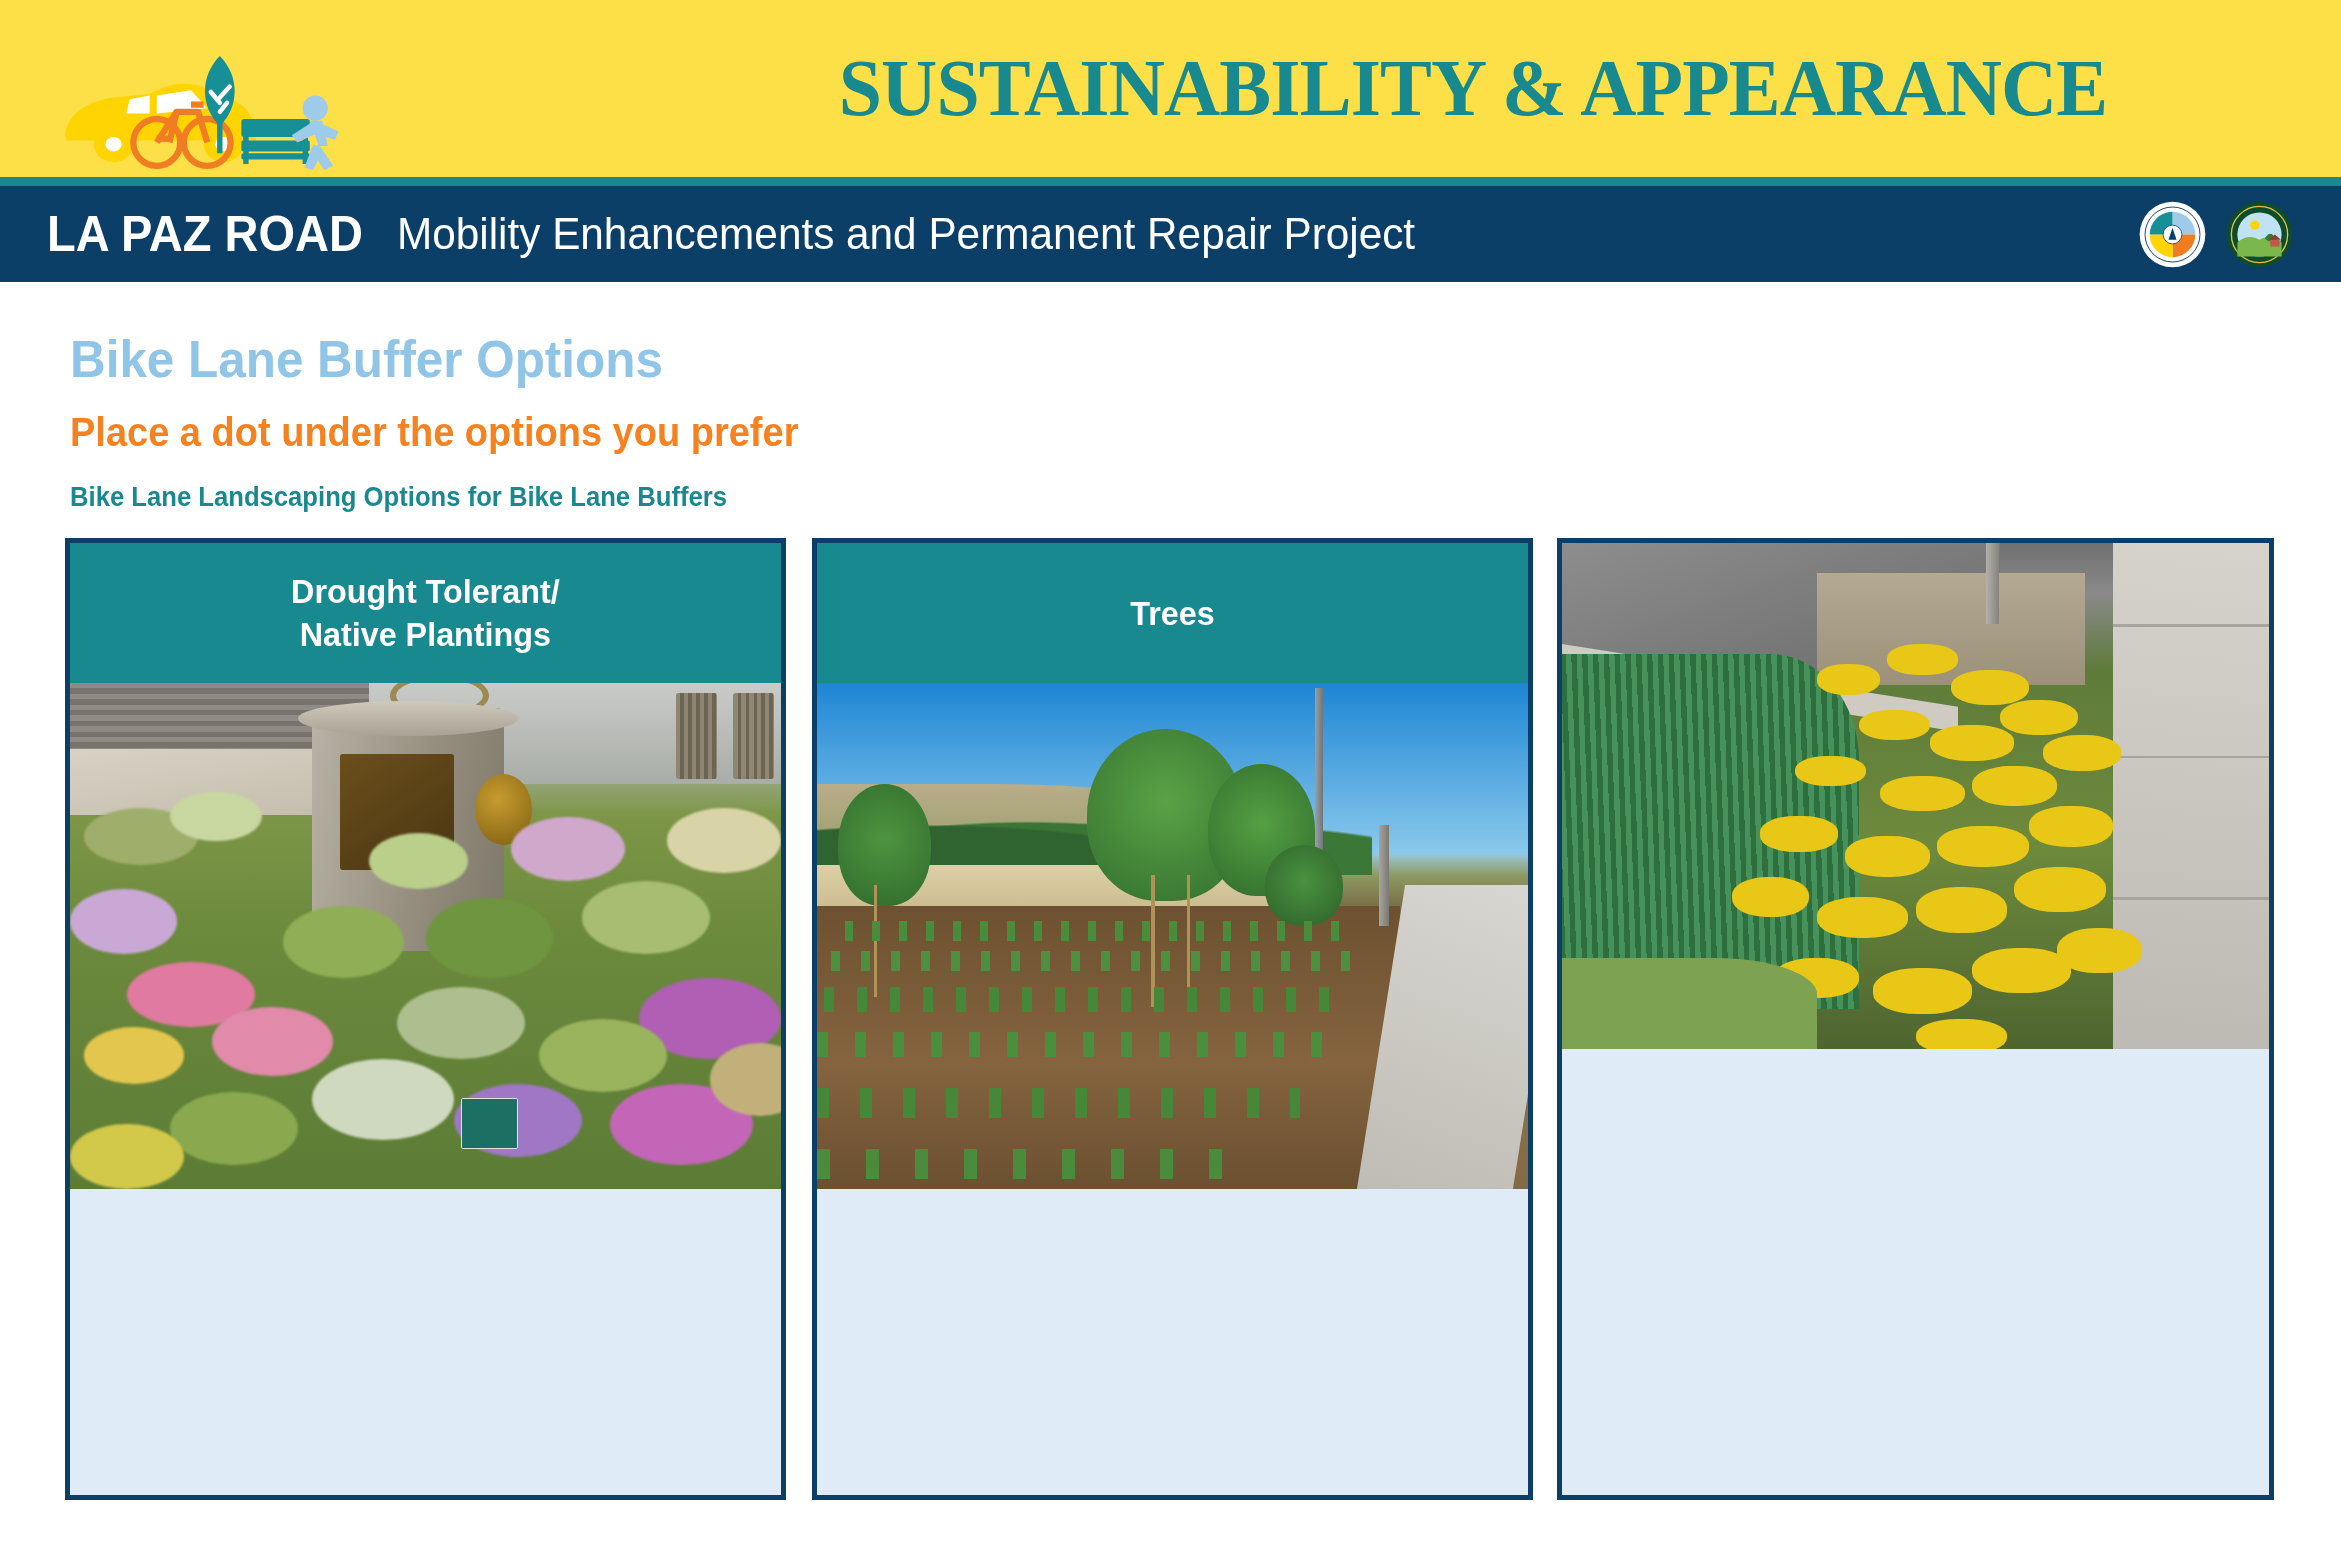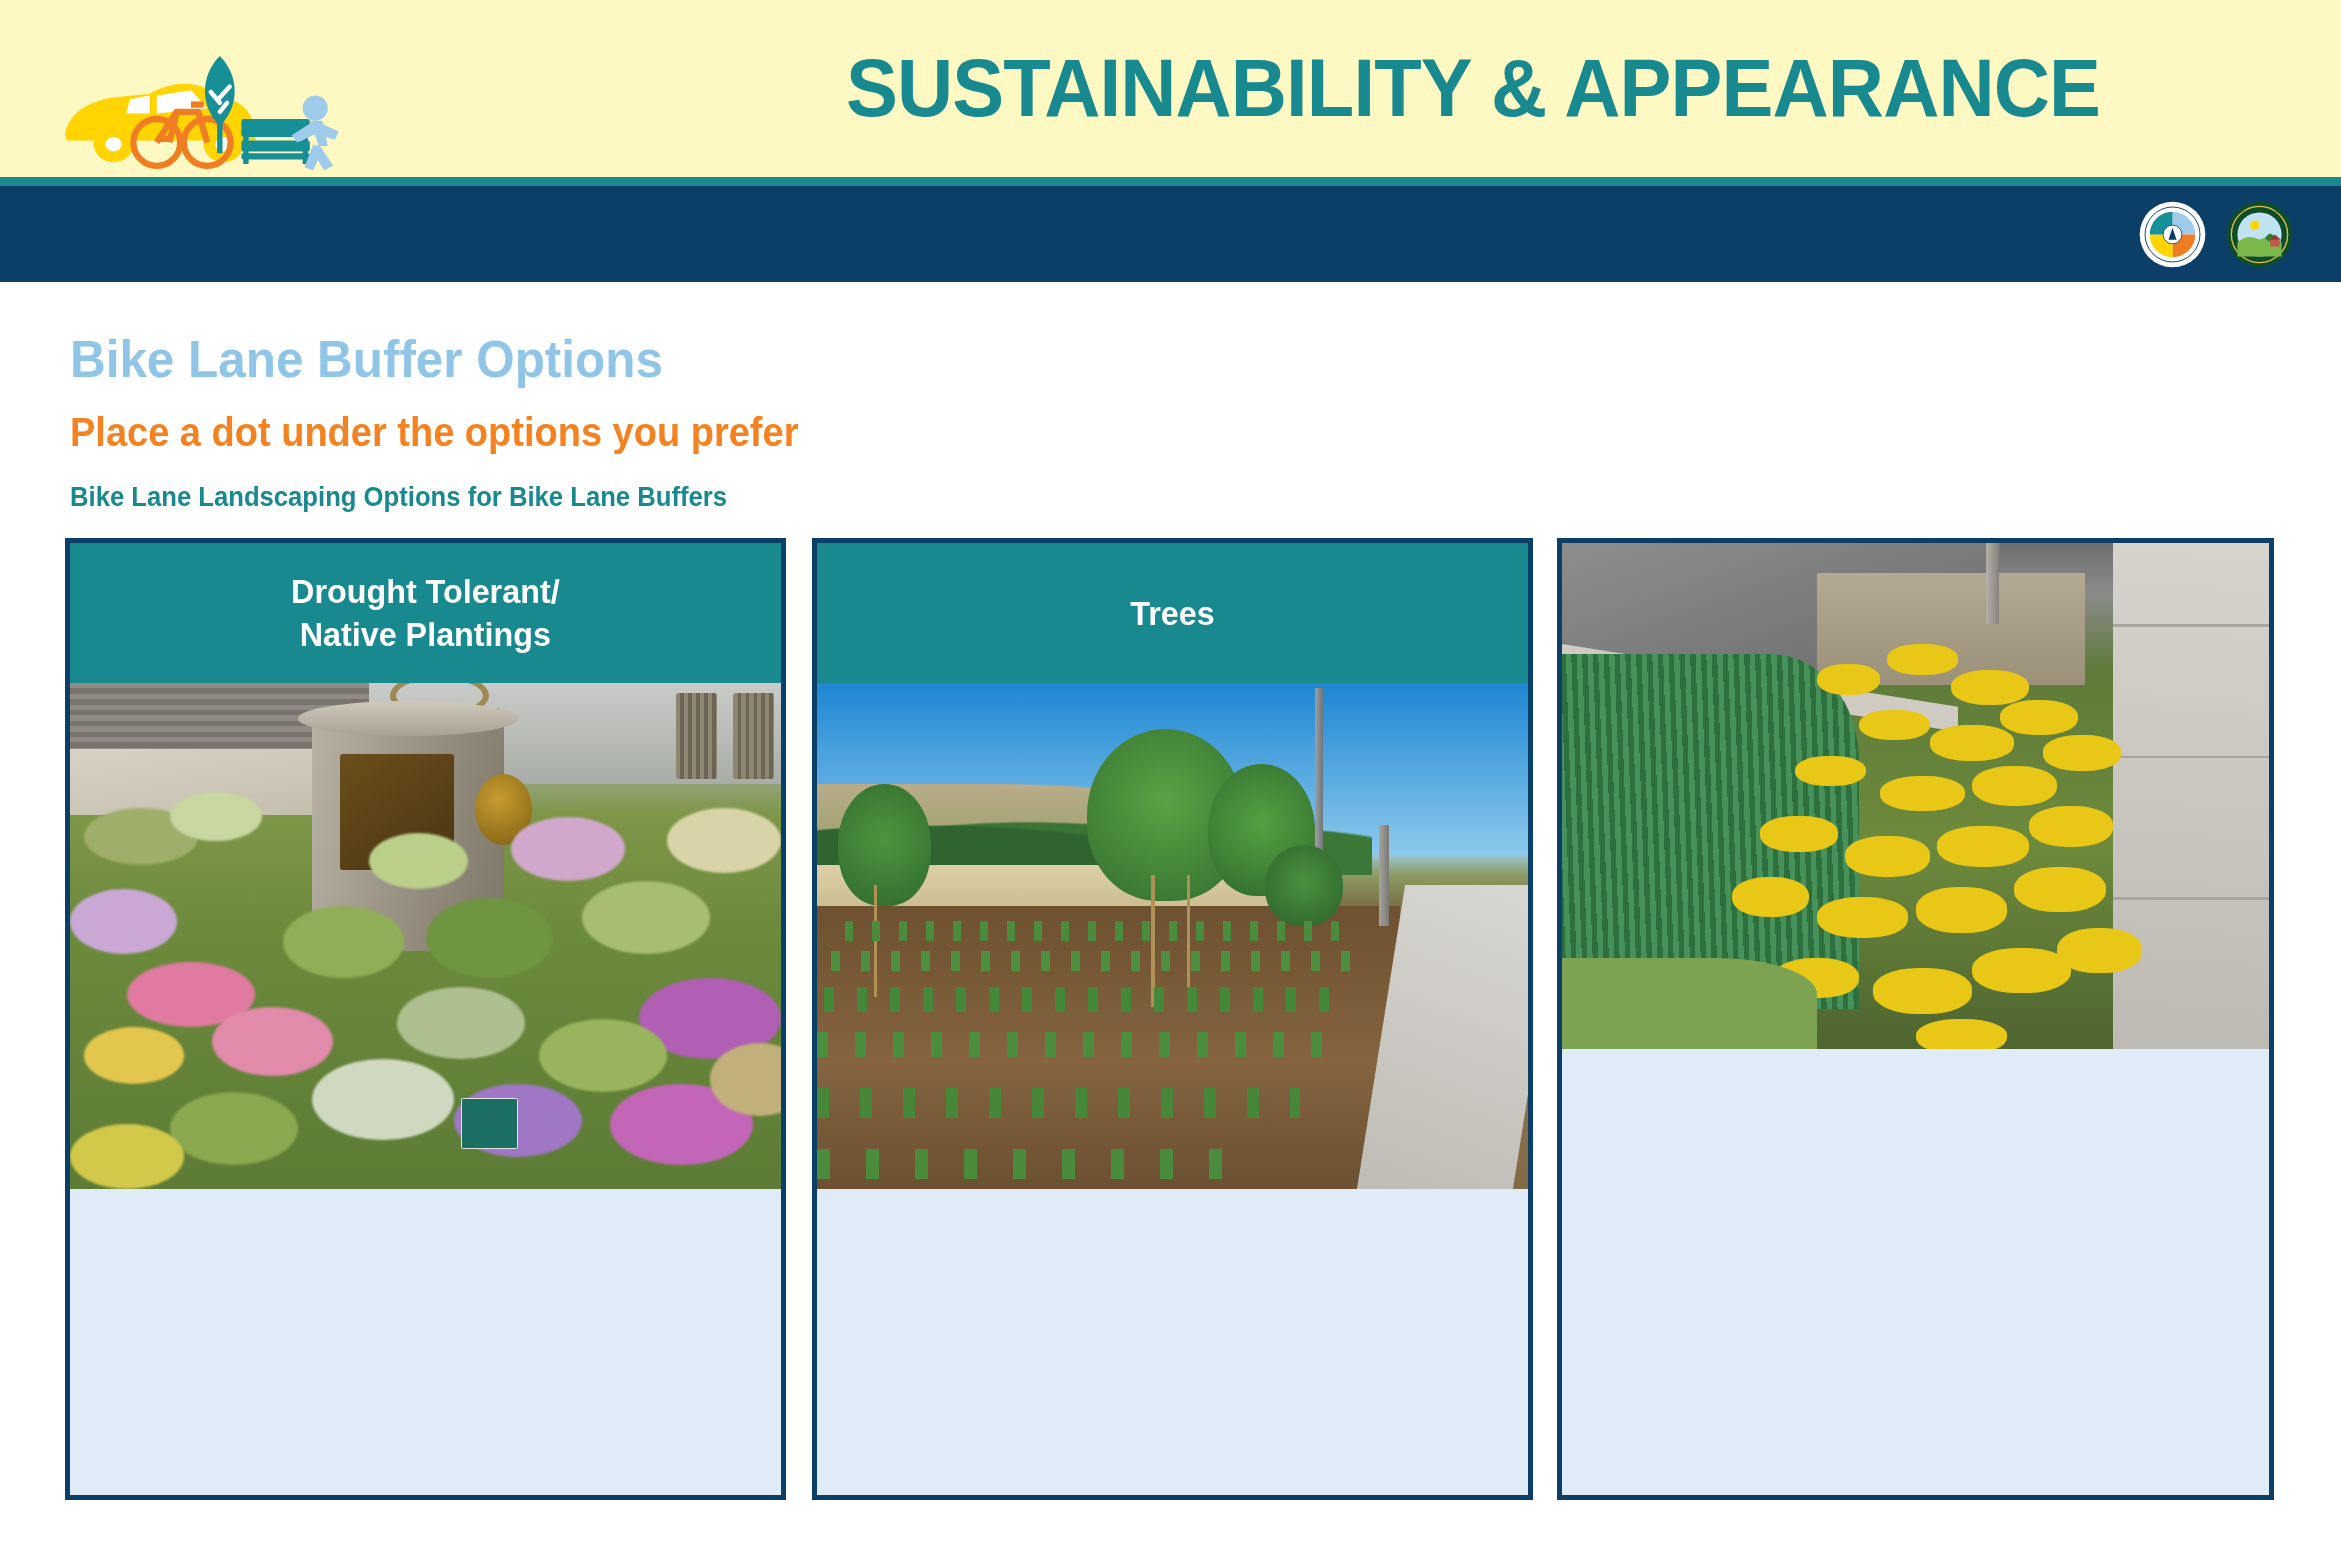--- a/index.html
+++ b/index.html
@@ -7,21 +7,22 @@
     width: 2342px; height: 1566px;
     background: #ffffff;
     font-family: "Liberation Sans", sans-serif;
     overflow: hidden;
   }
 
   
   .top-header {
     position: absolute; left: 0; top: 0;
     width: 2342px; height: 177px;
-    background: #fef9c3;
+    background: #fde047;
+    font-family: Liberation Serif, serif;
   }
   .brand-icons {
     position: absolute; left: 56px; top: 29px;
     width: 369px; height: 144px;
   }
   .page-title {
     position: absolute; left: 631px; top: 40px;
     width: 1684px; height: 99px;
     text-align: center;
     color: #17898f;
@@ -278,20 +279,24 @@
       </g>
     </svg>
   </div>
 
   <div class="page-title">SUSTAINABILITY &amp; APPEARANCE</div>
 </div>
 
 <div class="teal-rule"></div>
 
 <div class="navy-bar">
+  <div class="navy-bar-inner">
+    <span class="project-name">LA PAZ ROAD</span>
+    <span class="project-sub">Mobility Enhancements and Permanent Repair Project</span>
+  </div>
   <div class="seals">
     <svg class="seal" viewBox="0 0 100 100">
       <circle cx="50" cy="50" r="49" fill="#ffffff"></circle>
       <circle cx="50" cy="50" r="41" fill="none" stroke="#0b3f68" stroke-width="1.4"></circle>
       <path d="M50 16 A34 34 0 0 1 84 50 L50 50 Z" fill="#9fcbea"></path>
       <path d="M84 50 A34 34 0 0 1 50 84 L50 50 Z" fill="#f07d22"></path>
       <path d="M50 84 A34 34 0 0 1 16 50 L50 50 Z" fill="#ffd400"></path>
       <path d="M16 50 A34 34 0 0 1 50 16 L50 50 Z" fill="#178f96"></path>
       <circle cx="50" cy="50" r="14" fill="#ffffff" stroke="#0b3f68" stroke-width="1.2"></circle>
       <path d="M44 58 L50 40 L56 58 Z" fill="#0b3f68"></path>

